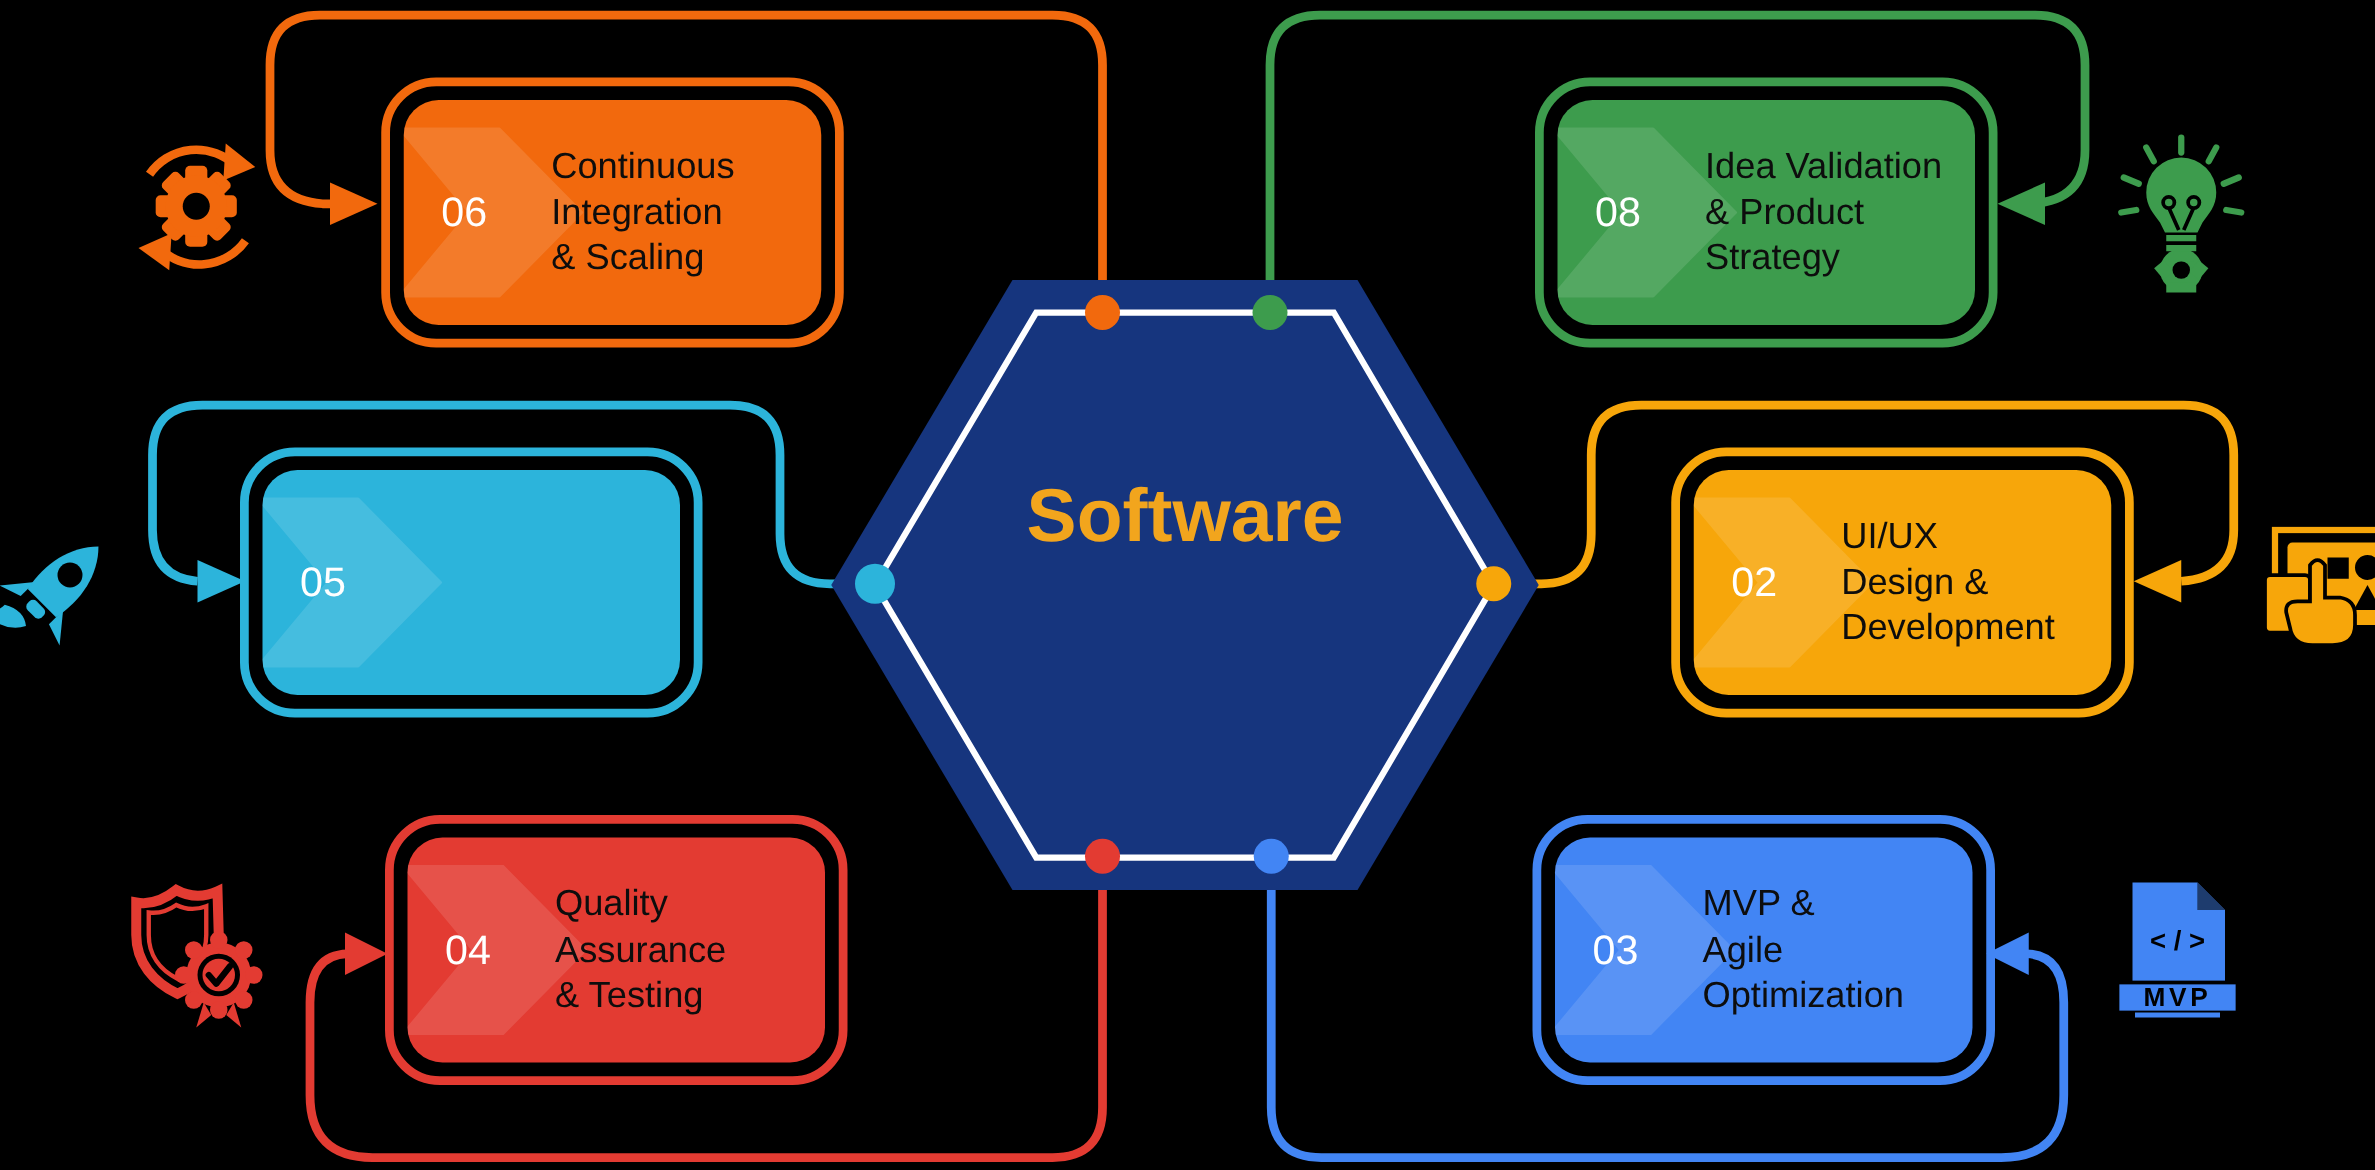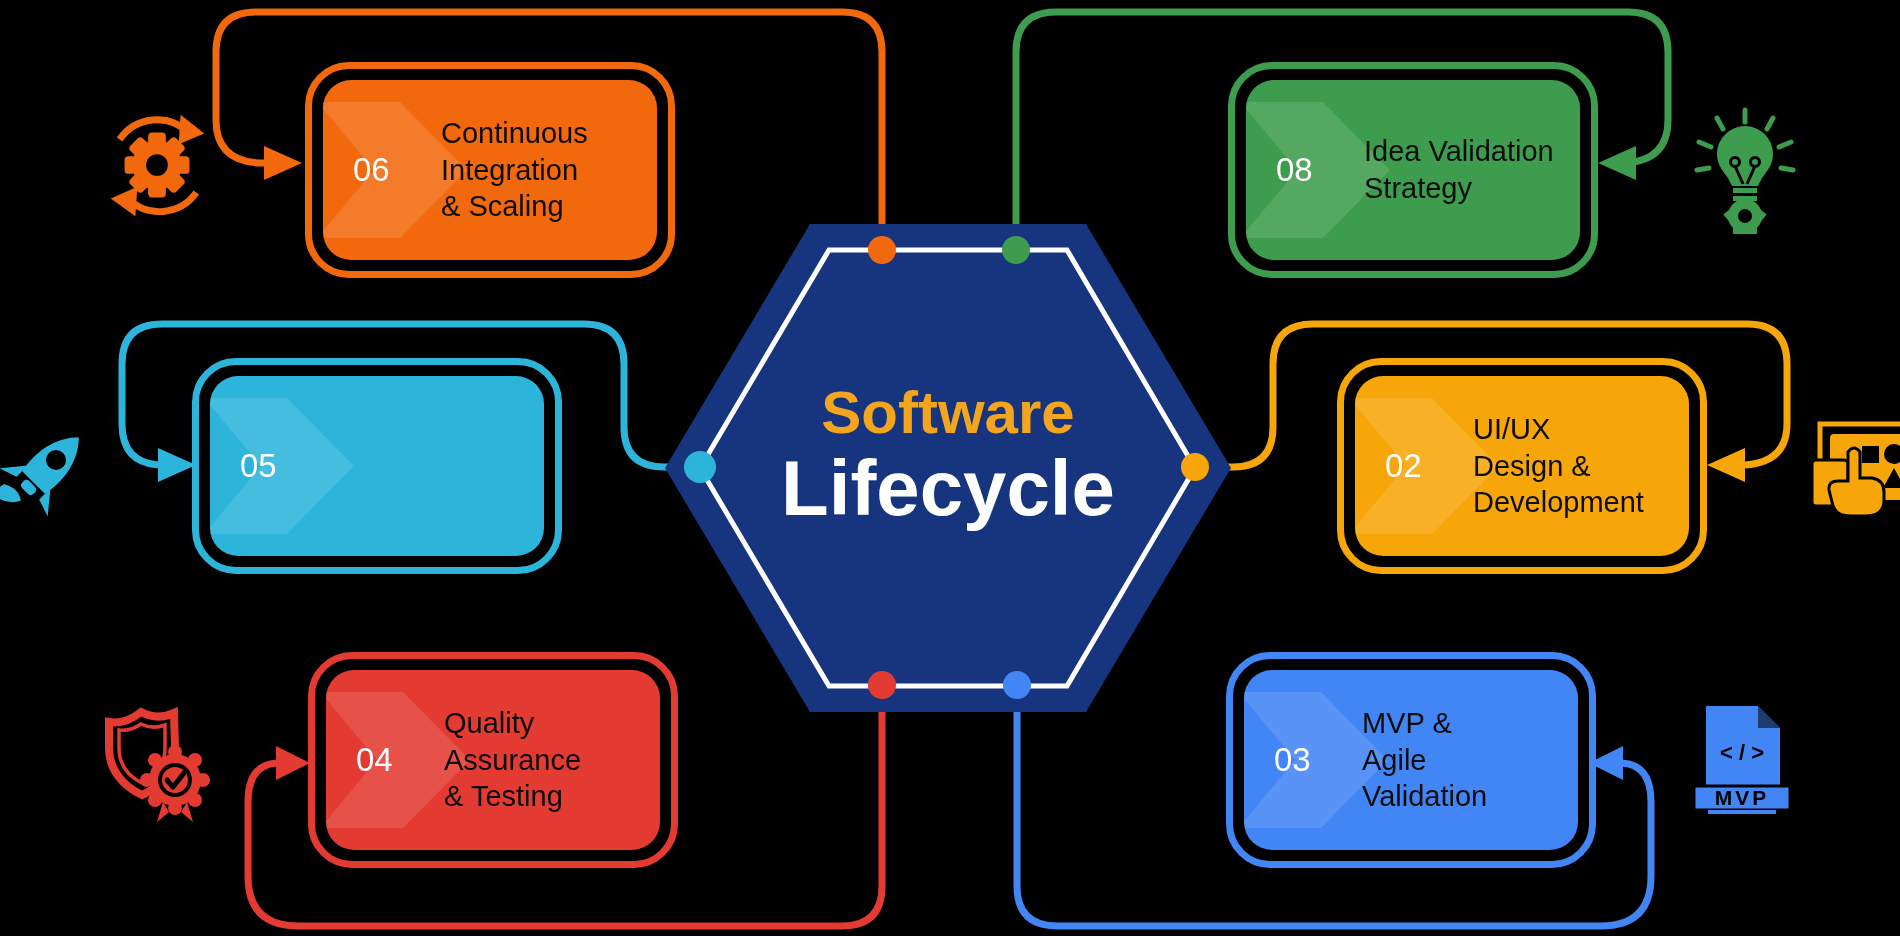--- a/index.html
+++ b/index.html
@@ -70,41 +70,41 @@
     <circle class="f-orange" cx="882" cy="250" r="14"></circle>
     <circle class="f-green" cx="1016" cy="250" r="14"></circle>
     <circle class="f-cyan" cx="700" cy="467" r="16"></circle>
     <circle class="f-amber" cx="1195" cy="467" r="14"></circle>
     <circle class="f-red" cx="882" cy="685" r="14"></circle>
     <circle class="f-blue" cx="1017" cy="685" r="14"></circle>
   </svg>
 
   <div id="hex-title">
     <div class="t1">Software</div>
-    <div class="t2">Lifecycle</div>
   </div>
 
   <div class="stage" style="left: 305px; top: 62px; --c: #F2690D;">
     <div class="fill">
       <div class="chev"></div>
       <span class="num">06</span>
       <div class="txt">
         <div>Continuous</div>
         <div>Integration</div>
         <div>&amp; Scaling</div>
       </div>
     </div>
   </div>
 
   <div class="stage" style="left: 1228px; top: 62px; --c: #3D9C4D;">
     <div class="fill">
       <div class="chev"></div>
       <span class="num">08</span>
       <div class="txt">
         <div>Idea Validation</div>
+        <div>&amp; Product</div>
         <div>Strategy</div>
       </div>
     </div>
   </div>
 
   <div class="stage" style="left: 192px; top: 358px; --c: #2CB4DB;">
     <div class="fill">
       <div class="chev"></div>
       <span class="num">05</span>
     </div>
@@ -134,21 +134,21 @@
     </div>
   </div>
 
   <div class="stage" style="left: 1226px; top: 652px; --c: #4285F4;">
     <div class="fill">
       <div class="chev"></div>
       <span class="num">03</span>
       <div class="txt">
         <div>MVP &amp;</div>
         <div>Agile</div>
-        <div>Validation</div>
+        <div>Optimization</div>
       </div>
     </div>
   </div>
 
   <div class="side-icon" style="left:98px;top:106px;">
     <svg width="118" height="118" viewBox="0 0 120 120">
       <path class="wire s-orange" d="M22 34 A46 46 0 0 1 92 27" fill="none"></path>
       <polygon class="f-orange" points="84,9 108,28 82,39"></polygon>
       <path class="wire s-orange" d="M100 88 A46 46 0 0 1 30 94"></path>
       <polygon class="f-orange" points="38,112 13,94 40,82"></polygon>

